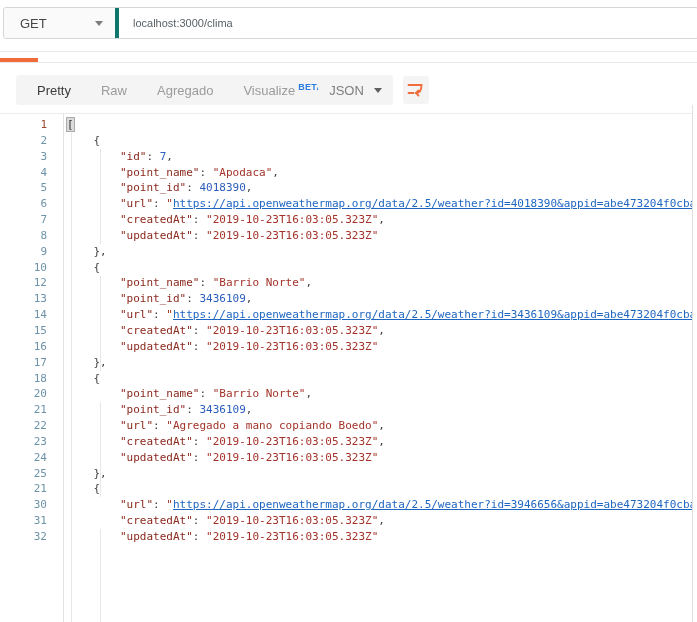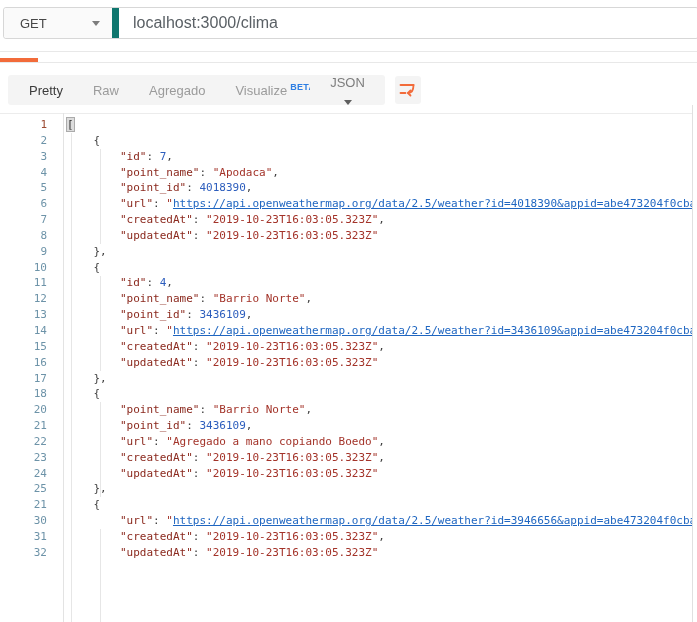--- a/index.html
+++ b/index.html
@@ -3,47 +3,47 @@
 <meta charset="utf-8">
 <style>
   * { margin:0; padding:0; box-sizing:border-box; }
   html,body { width:697px; height:622px; overflow:hidden; background:#fff;
               font-family:"Liberation Sans", sans-serif; }
 
   
   .request-bar { position:absolute; top:0; left:0; width:697px; height:51px; background:#fff; }
   .method-url { position:absolute; left:3px; top:7px; right:-2px; height:32px;
                 border:1px solid #d7d7d7; border-radius:3px; display:flex; background:#fff; }
-  .method-box { width:115px; flex-shrink:0; background:#fafafa; border-right:7px solid #0f766e;
+  .method-box { width:115px; flex-shrink:0; background:#fafafa; border-right:4px solid #0f766e;
                 display:flex; align-items:center; justify-content:space-between;
                 padding:0 12px 0 16px; color:#474747; font-size:13px; border-radius:3px 0 0 3px;
                 cursor:pointer; }
   .chev { width:0; height:0; border-left:4px solid transparent; border-right:4px solid transparent;
           border-top:5px solid #7d7d7d; }
   .url-box { flex:1; display:flex; align-items:center; padding-left:14px;
-             color:#5a6065; font-size:16px; }
+             color:#5a6065; font-size:11px; }
 
   .divider-1 { position:absolute; top:51px; left:0; width:697px; height:1px; background:#e8e8e8; }
 
   
   .tabstrip { position:absolute; top:52px; left:0; width:697px; height:11px;
               border-bottom:1px solid #e8e8e8; background:#fff; }
   .active-underline { position:absolute; left:0; bottom:0; width:38px; height:4px; background:#f26b3a; }
 
   
-  .resp-toolbar { position:absolute; top:63px; left:4px; width:675px; height:50px; background:#fff; }
+  .resp-toolbar { position:absolute; top:63px; left:12px; width:675px; height:50px; background:#fff; }
   .toggle-group { position:absolute; left:4px; top:12px; height:30px; background:#f4f4f4;
                   border-radius:3px; display:flex; align-items:center; padding:0 6px; }
   .toggle-item { padding:0 15px; font-size:13px; color:#9b9b9b; cursor:pointer; white-space:nowrap; }
   .toggle-item.active { color:#3b3b3b; }
   .beta-sup { color:#2d7ee3; font-size:9px; font-weight:bold; vertical-align:super;
               margin-left:3px; letter-spacing:.3px; }
   .lang-select { position:absolute; left:306px; top:12px; width:75px; height:30px; background:#f4f4f4;
                  border-radius:3px; display:flex; align-items:center; justify-content:center;
-                 gap:10px; color:#7d7d7d; font-size:13px; cursor:pointer;flex-direction:column; }
+                 gap:10px; color:#7d7d7d; font-size:13px; cursor:pointer; }
   .lang-select .chev { border-top-color:#5f5f5f; }
   .wrap-btn { position:absolute; left:391px; top:13px; width:26px; height:28px; background:#f4f4f4;
               border:none; border-radius:3px; display:flex; align-items:center; justify-content:center;
               cursor:pointer; }
 
   
   .editor { position:absolute; top:113px; left:0; width:692px; height:509px; background:#fff;
             overflow:hidden; border-top:1px solid #ececec; padding-top:3px;
             font-family:"DejaVu Sans Mono", monospace; font-size:11px; }
   .gutter-border { position:absolute; left:63px; top:113px; width:1px; height:509px; background:#e3e3e3; }
@@ -140,24 +140,20 @@
       </div>
       <div class="row">
         <span class="ln">9</span>
         <span class="code"><span class="tok-p">    },</span></span>
       </div>
       <div class="row">
         <span class="ln">10</span>
         <span class="code"><span class="tok-p">    {</span></span>
       </div>
       <div class="row">
-        <span class="ln">11</span>
-        <span class="code"><span class="tok-k">        "id"</span><span class="tok-p">: </span><span class="tok-n">4</span><span class="tok-p">,</span></span>
-      </div>
-      <div class="row">
         <span class="ln">12</span>
         <span class="code"><span class="tok-k">        "point_name"</span><span class="tok-p">: </span><span class="tok-s">"Barrio Norte"</span><span class="tok-p">,</span></span>
       </div>
       <div class="row">
         <span class="ln">13</span>
         <span class="code"><span class="tok-k">        "point_id"</span><span class="tok-p">: </span><span class="tok-n">3436109</span><span class="tok-p">,</span></span>
       </div>
       <div class="row">
         <span class="ln">14</span>
         <span class="code"><span class="tok-k">        "url"</span><span class="tok-p">: </span><span class="tok-s">"</span><span class="tok-l">https://api.openweathermap.org/data/2.5/weather?id=3436109&amp;appid=abe473204f0cbac</span></span>

